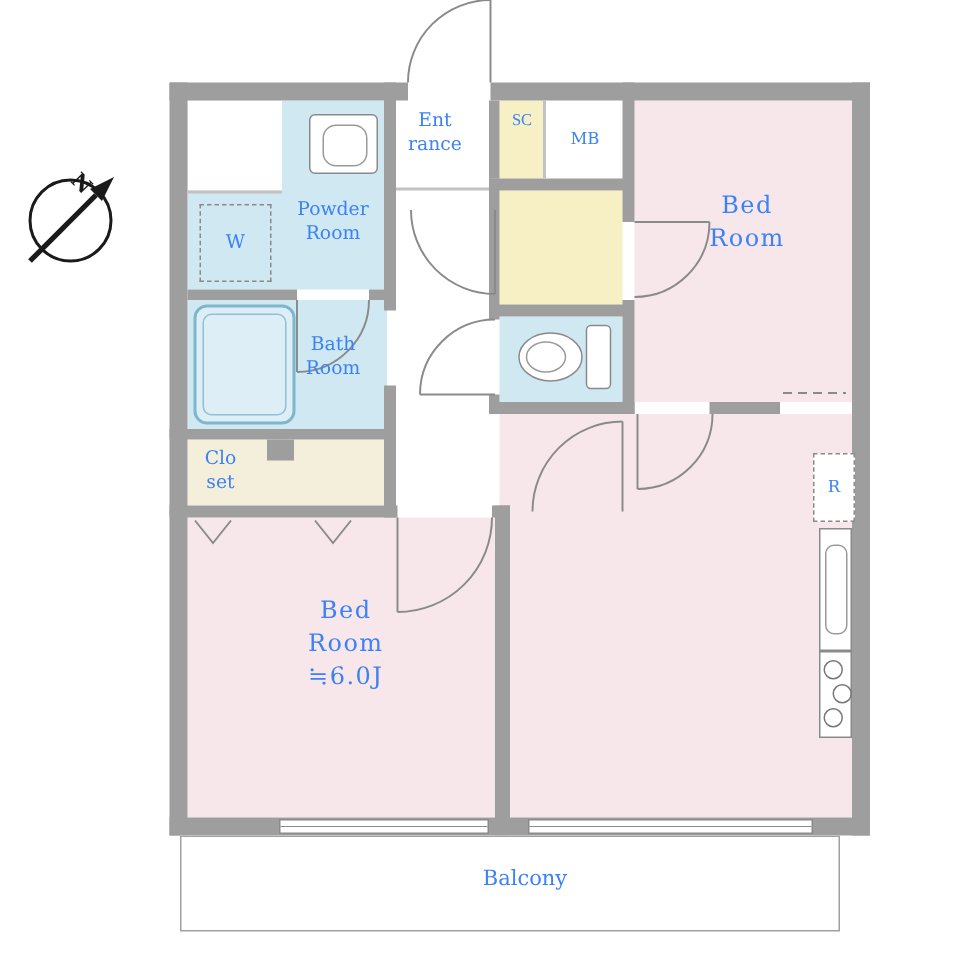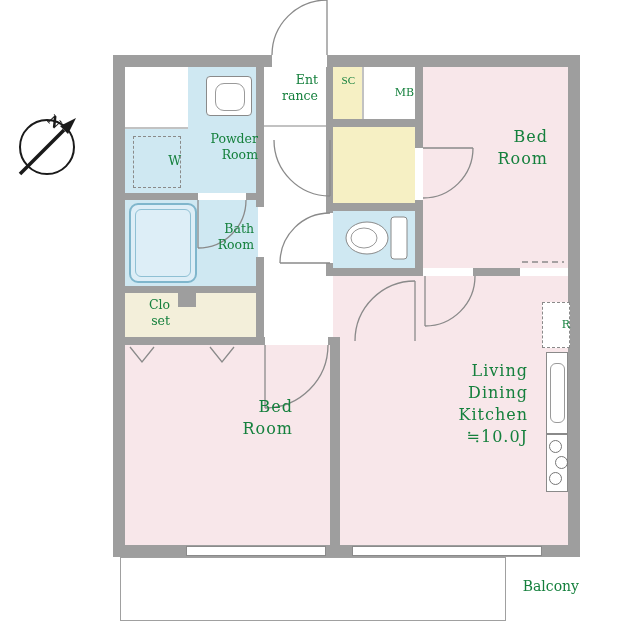--- a/index.html
+++ b/index.html
@@ -6,21 +6,21 @@
   #stage{position:relative;width:640px;height:640px;background:#fff;overflow:hidden;
          font-family:"DejaVu Serif","Liberation Serif",serif;}
   .room{position:absolute;}
   .wall{position:absolute;background:#9e9e9e;}
   .thinline{position:absolute;background:#c2c2c2;}
   .pink{background:#f8e7ea;}
   .blue{background:#cfe8f2;}
   .yellow{background:#f6f0c4;}
   .cream{background:#f3efda;}
   .white{background:#ffffff;}
-  .label{position:absolute;color:#15803d;text-align:right;}
+  .label{position:absolute;color:#3b82f6;text-align:center;}
   .pre{white-space:pre-line;display:block;}
   .size{display:block;}
   .big{font-size:16px;line-height:1.38;letter-spacing:1px;}
   .small{font-size:12.5px;line-height:1.25;}
   .tiny{font-size:11px;line-height:1.2;}
   .vert{width:14px;word-break:break-all;line-height:1.15;font-family:Liberation Serif, serif;}
   .fixture{position:absolute;box-sizing:border-box;}
   .window{position:absolute;background:#fff;border:1px solid #8a8a8a;box-sizing:border-box;
           background-image:linear-gradient(to bottom, transparent 44%, #8a8a8a 44%, #8a8a8a 56%, transparent 56%);}
   svg.overlay{position:absolute;left:0;top:0;pointer-events:none;}
@@ -181,30 +181,25 @@
   <div class="label small" style="left:133px;top:153px;width:48px">
     <span>W</span>
   </div>
   <div class="label big" style="left:448px;top:126px;width:100px">
     <span class="pre">Bed
 Room</span>
   </div>
   <div class="label big" style="left:168px;top:396px;width:125px">
     <span class="pre">Bed
 Room</span>
-  </div>
-  <div class="label big" style="left:398px;top:360px;width:130px">
-    <span class="pre">Living
-Dining
-Kitchen</span>
-    <span class="size">≒10.0J</span>
+    <span class="size">≒6.0J</span>
   </div>
   <div class="label tiny" style="left:542px;top:318px;width:28px">
     <span>R</span>
   </div>
 
-  <div id="balcony" style="left:120px;top:557px;width:386px;height:64px">
+  <div id="balcony" style="left:120px;top:557px;width:440px;height:64px">
     <div class="label" style="left:0;top:20px;width:458px;font-size:14px">
       <span>Balcony</span>
     </div>
   </div>
 
 </div>
 
 </body></html>

